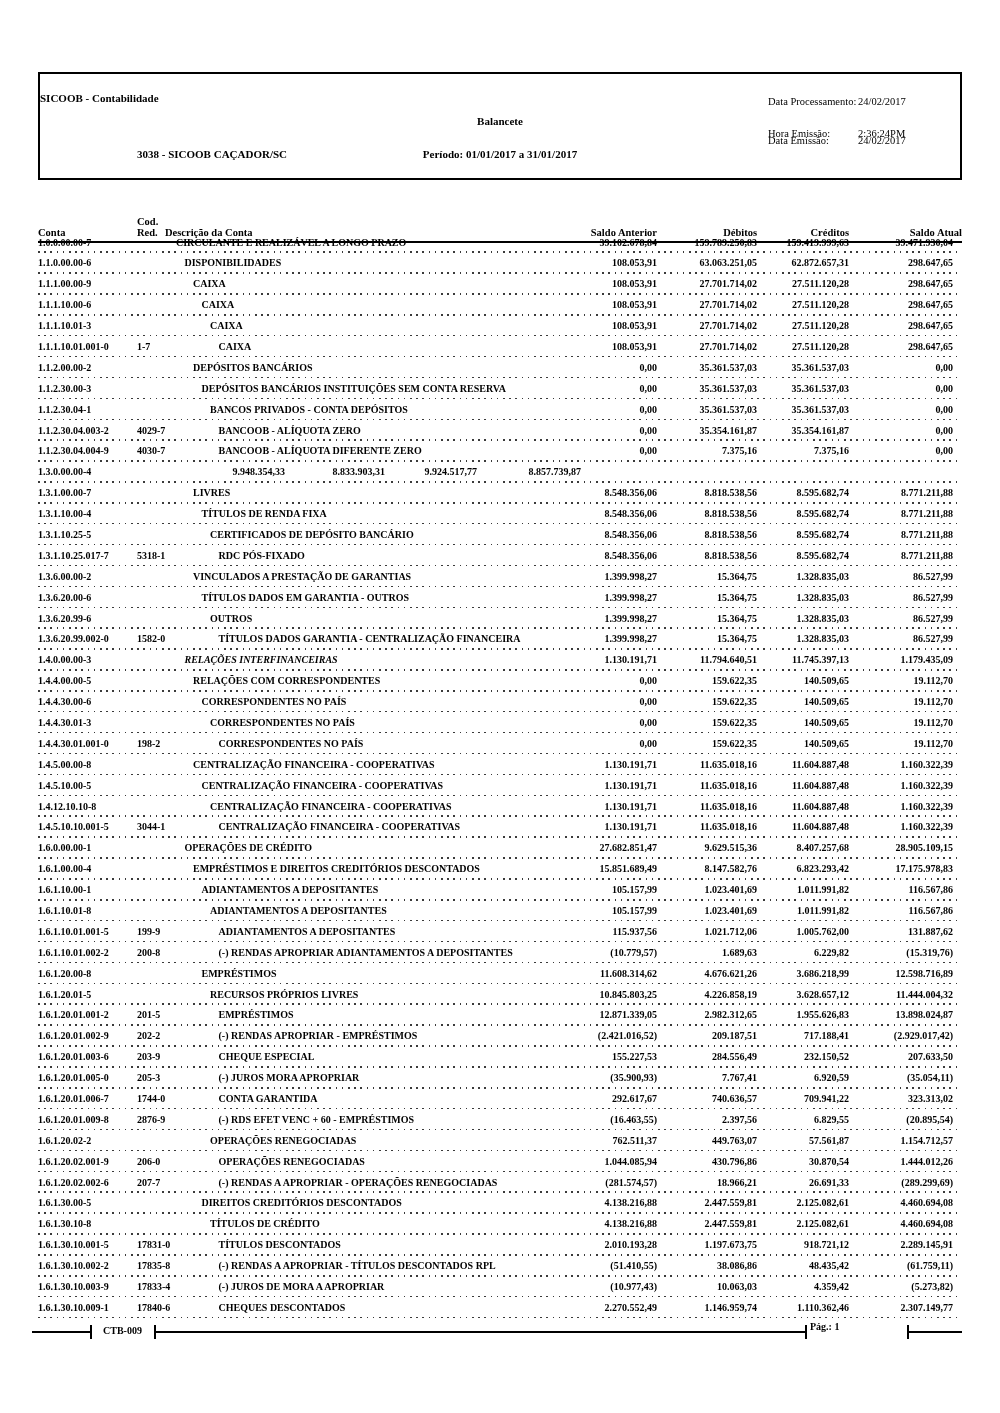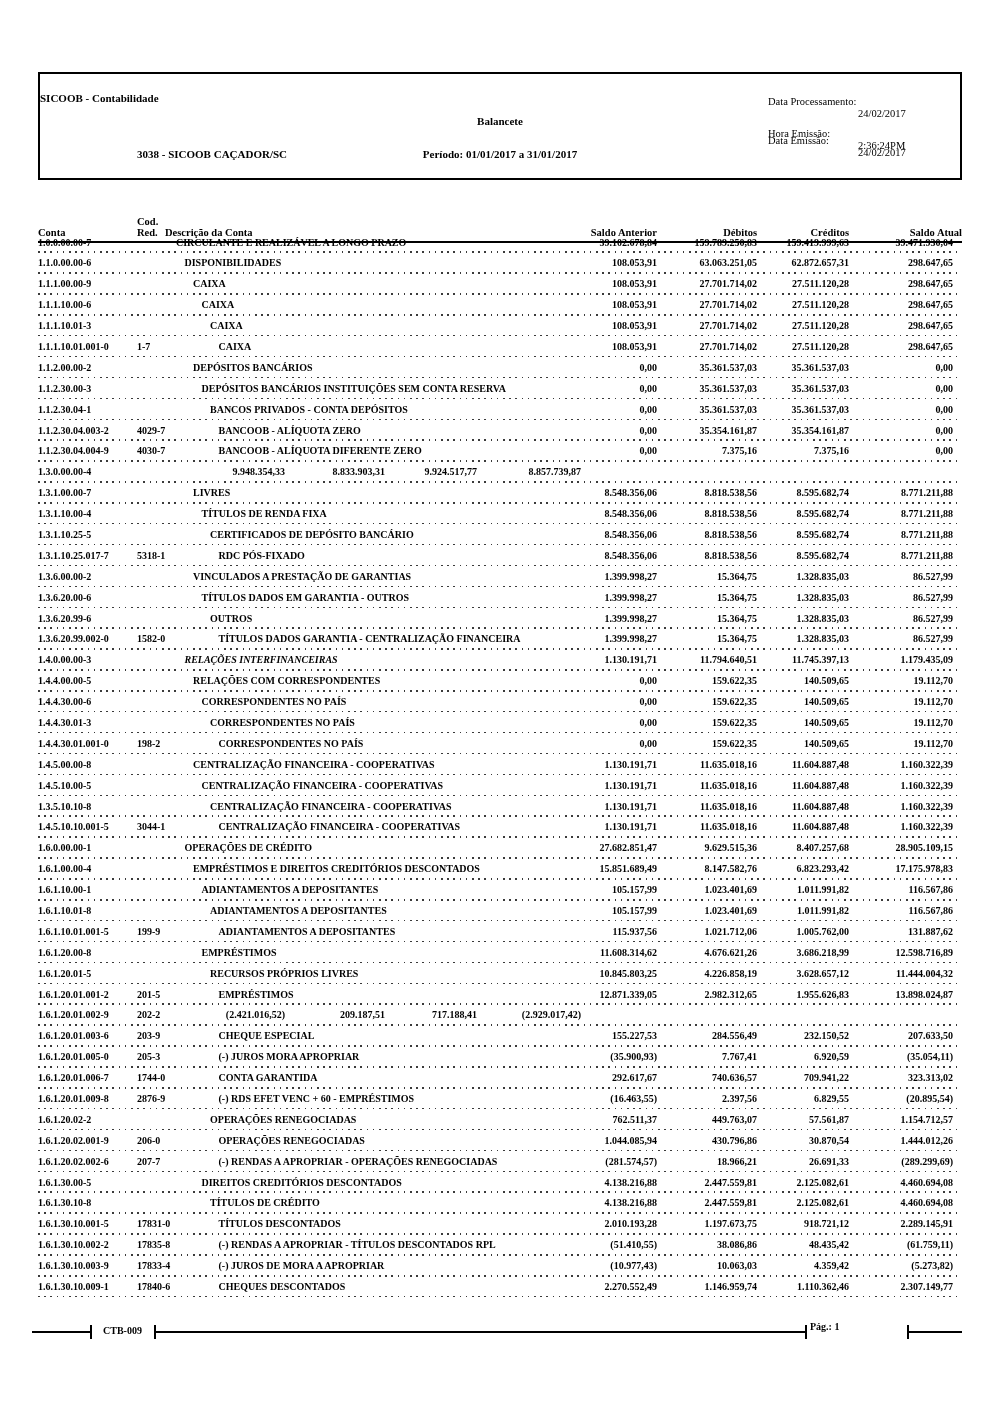--- a/index.html
+++ b/index.html
@@ -19,21 +19,21 @@
   .header-box {
     position:absolute; left:38px; top:72px;
     width:924px; height:108px;
     border:2px solid #000;
   }
   .hb-title   { position:absolute; top:18px;  left:0; width:100%; text-align:left; font-size:11px; font-weight:bold; }
   .hb-sub     { position:absolute; top:41px;  left:0; width:100%; text-align:center; font-size:11px; font-weight:bold; }
   .hb-entity  { position:absolute; top:74px;  left:97px;  font-size:11px; font-weight:bold; }
   .hb-period  { position:absolute; top:74px;  left:0; width:100%; text-align:center; font-size:11px; font-weight:bold; }
   .hb-meta-label { position:absolute; left:728px; font-size:10.5px; font-weight:normal; }
-  .hb-meta-value { position:absolute; left:818px; font-size:10.5px; font-weight:normal;margin-top:12px; }
+  .hb-meta-value { position:absolute; left:818px; font-size:10.5px; font-weight:normal; }
   .m1 { top:22px; } .m2 { top:61px; } .m3 { top:54px; }
 
   
   .thead {
     position:absolute; left:38px; top:216px; width:924px;
     display:flex; align-items:flex-end;
     font-size:10.5px; font-weight:bold;
     border-bottom:2px solid #000;
     padding-bottom:3px;
   }
@@ -333,21 +333,21 @@
       <div class="trow">
         <div class="c-conta">1.4.5.10.00-5</div>
         <div class="c-cod"></div>
         <div class="c-desc" style="padding-left: 36.5px;">CENTRALIZAÇÃO FINANCEIRA - COOPERATIVAS</div>
         <div class="c-num c-sa">1.130.191,71</div>
         <div class="c-num c-deb">11.635.018,16</div>
         <div class="c-num c-cred">11.604.887,48</div>
         <div class="c-num c-sat">1.160.322,39</div>
       </div>
       <div class="trow">
-        <div class="c-conta">1.3.5.10.10-8</div>
+        <div class="c-conta">1.4.12.10.10-8</div>
         <div class="c-cod"></div>
         <div class="c-desc" style="padding-left: 45px;">CENTRALIZAÇÃO FINANCEIRA - COOPERATIVAS</div>
         <div class="c-num c-sa">1.130.191,71</div>
         <div class="c-num c-deb">11.635.018,16</div>
         <div class="c-num c-cred">11.604.887,48</div>
         <div class="c-num c-sat">1.160.322,39</div>
       </div>
       <div class="trow">
         <div class="c-conta">1.4.5.10.10.001-5</div>
         <div class="c-cod">3044-1</div>
@@ -396,20 +396,29 @@
       <div class="trow">
         <div class="c-conta">1.6.1.10.01.001-5</div>
         <div class="c-cod">199-9</div>
         <div class="c-desc" style="padding-left: 53.5px;">ADIANTAMENTOS A DEPOSITANTES</div>
         <div class="c-num c-sa">115.937,56</div>
         <div class="c-num c-deb">1.021.712,06</div>
         <div class="c-num c-cred">1.005.762,00</div>
         <div class="c-num c-sat">131.887,62</div>
       </div>
       <div class="trow">
+        <div class="c-conta">1.6.1.10.01.002-2</div>
+        <div class="c-cod">200-8</div>
+        <div class="c-desc" style="padding-left: 53.5px;">(-) RENDAS APROPRIAR ADIANTAMENTOS A DEPOSITANTES</div>
+        <div class="c-num c-sa">(10.779,57)</div>
+        <div class="c-num c-deb">1.689,63</div>
+        <div class="c-num c-cred">6.229,82</div>
+        <div class="c-num c-sat">(15.319,76)</div>
+      </div>
+      <div class="trow">
         <div class="c-conta">1.6.1.20.00-8</div>
         <div class="c-cod"></div>
         <div class="c-desc" style="padding-left: 36.5px;">EMPRÉSTIMOS</div>
         <div class="c-num c-sa">11.608.314,62</div>
         <div class="c-num c-deb">4.676.621,26</div>
         <div class="c-num c-cred">3.686.218,99</div>
         <div class="c-num c-sat">12.598.716,89</div>
       </div>
       <div class="trow">
         <div class="c-conta">1.6.1.20.01-5</div>
@@ -425,20 +434,21 @@
         <div class="c-cod">201-5</div>
         <div class="c-desc" style="padding-left: 53.5px;">EMPRÉSTIMOS</div>
         <div class="c-num c-sa">12.871.339,05</div>
         <div class="c-num c-deb">2.982.312,65</div>
         <div class="c-num c-cred">1.955.626,83</div>
         <div class="c-num c-sat">13.898.024,87</div>
       </div>
       <div class="trow">
         <div class="c-conta">1.6.1.20.01.002-9</div>
         <div class="c-cod">202-2</div>
+        <div class="c-desc" style="padding-left: 53.5px;">(-) RENDAS APROPRIAR - EMPRÉSTIMOS</div>
         <div class="c-num c-sa">(2.421.016,52)</div>
         <div class="c-num c-deb">209.187,51</div>
         <div class="c-num c-cred">717.188,41</div>
         <div class="c-num c-sat">(2.929.017,42)</div>
       </div>
       <div class="trow">
         <div class="c-conta">1.6.1.20.01.003-6</div>
         <div class="c-cod">203-9</div>
         <div class="c-desc" style="padding-left: 53.5px;">CHEQUE ESPECIAL</div>
         <div class="c-num c-sa">155.227,53</div>

